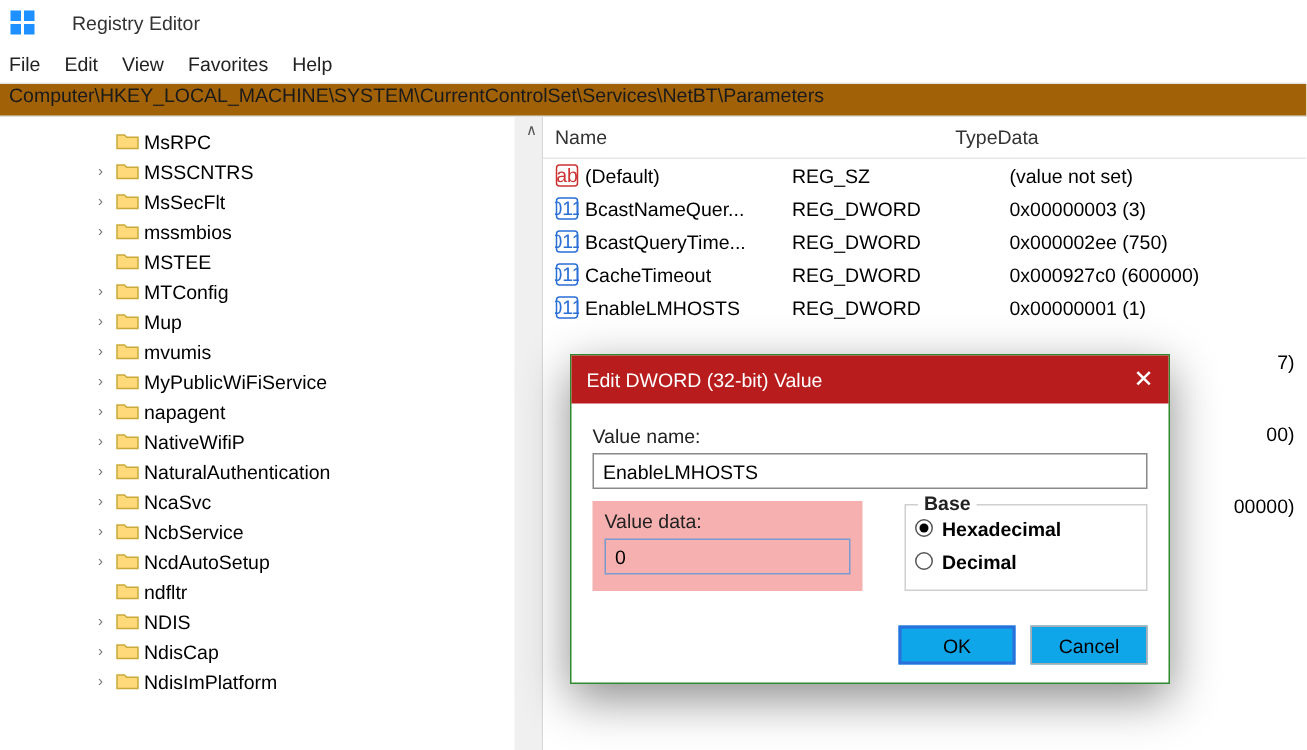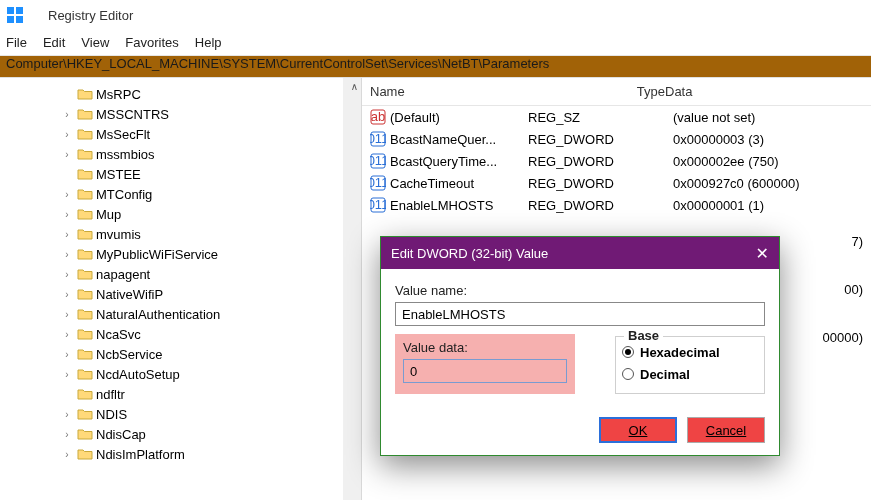--- a/index.html
+++ b/index.html
@@ -27,36 +27,36 @@
 .col-name { width: 150px; }
 .col-type { width: 145px; text-align: right; }
 .col-data { flex: 1; }
 .lv-row { display: flex; height: 22px; align-items: center; padding-left: 8px; }
 .cell { overflow: hidden; white-space: nowrap; text-overflow: ellipsis; }
 .cell-name { width: 158px; display: flex; align-items: center; gap: 4px; }
 .cell-type { width: 145px; }
 .cell-data { flex: 1; }
 .val-icon { width: 16px; height: 16px; display: inline-flex; align-items: center; justify-content: center; }
 .dialog { position: absolute; left: 380px; top: 236px; width: 400px; height: 220px; background: #fff; box-shadow: 0 10px 30px rgba(0,0,0,0.45); border: 1px solid #2f8a2f; }
-.dlg-title { height: 32px; background: #701a75; color: #fff; display: flex; align-items: center; padding: 0 10px; justify-content: space-between; }
+.dlg-title { height: 32px; background: #b91c1c; color: #fff; display: flex; align-items: center; padding: 0 10px; justify-content: space-between; }
 .dlg-close { color: #fff; font-size: 16px; }
 .dlg-body { padding: 10px 14px 0 14px; }
 .fld-label { color: #222; margin: 4px 0 4px 0; }
 .txt { width: 100%; height: 24px; border: 1px solid #888; padding: 0 6px; background: #fff; outline: none; font-size: 13px; }
-.vd-row { display: flex; gap: 40px; margin-top: 8px; justify-content: space-between; }
+.vd-row { display: flex; gap: 28px; margin-top: 8px; justify-content: space-between; }
 .vd-left { width: 180px; background: #f6b0af; padding: 6px 8px 10px 8px; }
 .vd-left .txt { background: #f6b0af; border: 1px solid #7a9bd0; }
 .vd-right { flex: 1; }
 .grp { border: 1px solid #cfcfcf; padding: 4px 10px 8px 6px; margin-top: 2px; position: relative; font-weight: bold; }
 .grp .legend { position: absolute; top: -9px; left: 8px; background: #fff; padding: 0 4px; color: #222; }
 .radio-row { display: flex; align-items: center; gap: 6px; height: 22px; }
 .radio-row .dot { width: 12px; height: 12px; border: 1px solid #555; border-radius: 50%; display: inline-flex; align-items: center; justify-content: center; }
 .radio-row .dot.filled::after { content: ""; width: 6px; height: 6px; background: #000; border-radius: 50%; }
 .dlg-buttons { position: absolute; right: 14px; bottom: 12px; display: flex; gap: 10px; }
-.btn { min-width: 78px; height: 26px; background: #ef4444; border: 1px solid #ababab; display: inline-flex; align-items: center; justify-content: center; color: #000; text-decoration: underline; }
+.btn { min-width: 78px; height: 26px; background: #0ea5e9; border: 1px solid #ababab; display: inline-flex; align-items: center; justify-content: center; color: #000; }
 .btn.primary { border: 2px solid #2b6fda; }
 .tail-right { position: absolute; right: 8px; color: #000; }
 </style>
 </head>
 <body>
 
 <div class="titlebar">
   <span class="title-icon">
     <svg width="18" height="18" viewBox="0 0 18 18">
         <rect x="1" y="1" width="7" height="7" fill="#1e90ff"></rect>

